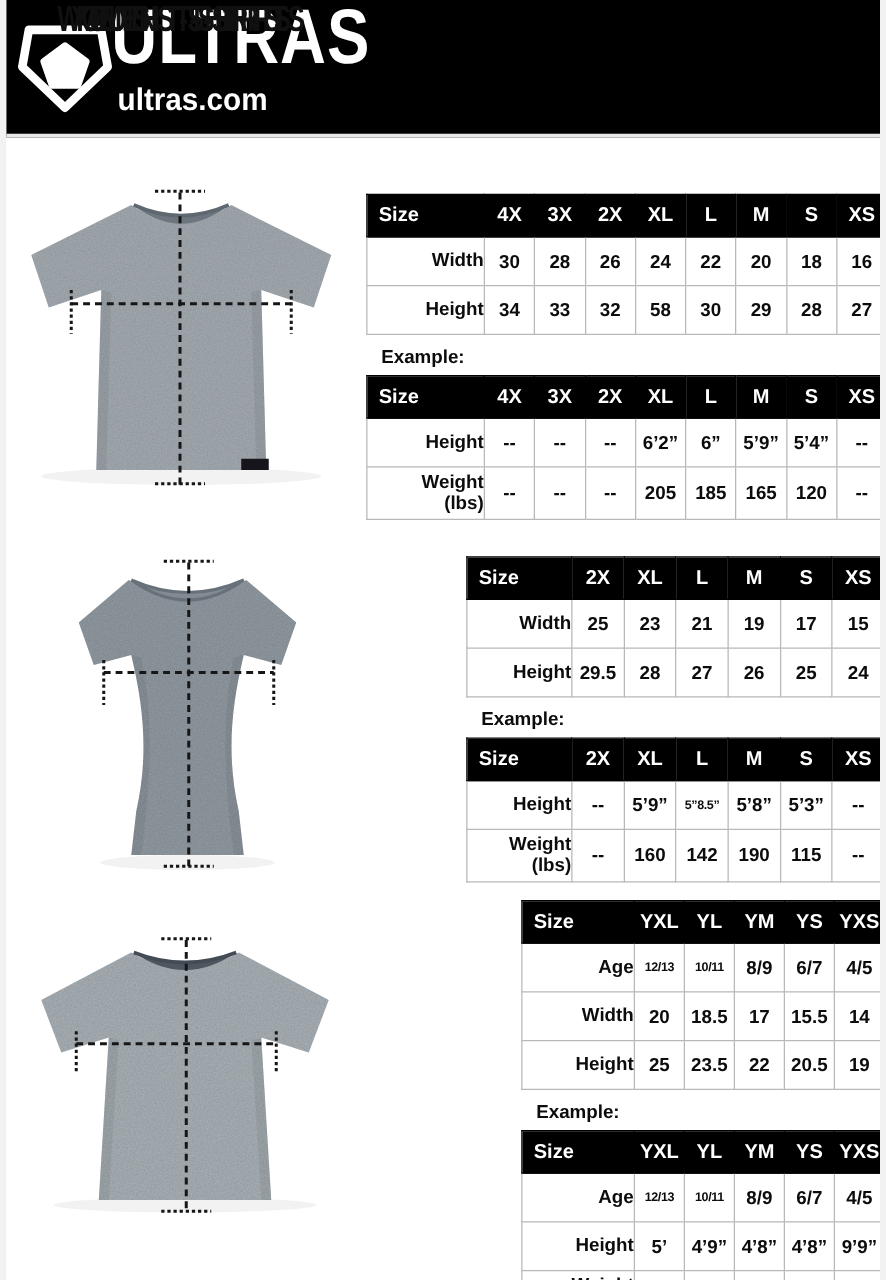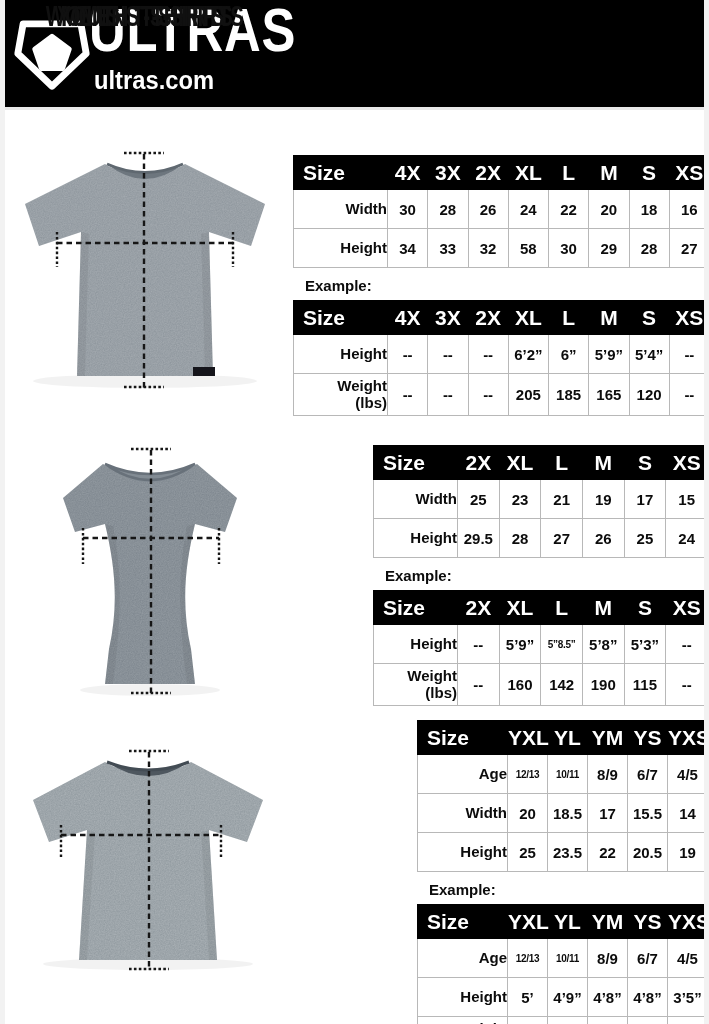--- a/index.html
+++ b/index.html
@@ -41,21 +41,21 @@
   .fig-youth{left:8px; top:748px; width:270px; height:230px;}
   
   .tables{position:absolute;}
   .tb-mens{left:288px; top:155px; width:417px;}
   .tb-womens{left:368px; top:445px; width:335px;}
   .tb-youth{left:412px; top:720px; width:291px;}
   .size-table{
     border-collapse:collapse; width:100%; table-layout:fixed; background:#fff;
   }
   .size-table th{
-    background:#000; color:#fff; font-weight:bold; font-size:21px;
+    background:#000; color:#fff; font-weight:bold; font-size:16px;
     height:33px; padding:0; text-align:center; border:1px solid #000;
   }
   .size-table th:first-child{text-align:left; padding-left:9px;}
   .tb-mens th:first-child{width:84px;}
   .tb-womens th:first-child{width:74px;}
   .tb-youth th:first-child{width:80px;}
   .size-table td{
     border:1px solid #b8b8b8; font-weight:bold; font-size:15px;
     text-align:center; height:32px; padding:0; color:#0c0c0c; white-space:nowrap;
   }
@@ -383,21 +383,21 @@
             <td>8/9</td>
             <td>6/7</td>
             <td>4/5</td>
           </tr>
           <tr>
             <td class="rowlabel">Height</td>
             <td>5’</td>
             <td>4’9”</td>
             <td>4’8”</td>
             <td>4’8”</td>
-            <td>3’5”</td>
+            <td>9’9”</td>
           </tr>
           <tr>
             <td class="rowlabel">Weight
 (lbs)</td>
             <td>116</td>
             <td>109</td>
             <td>75.5</td>
             <td>66</td>
             <td>44</td>
           </tr>

